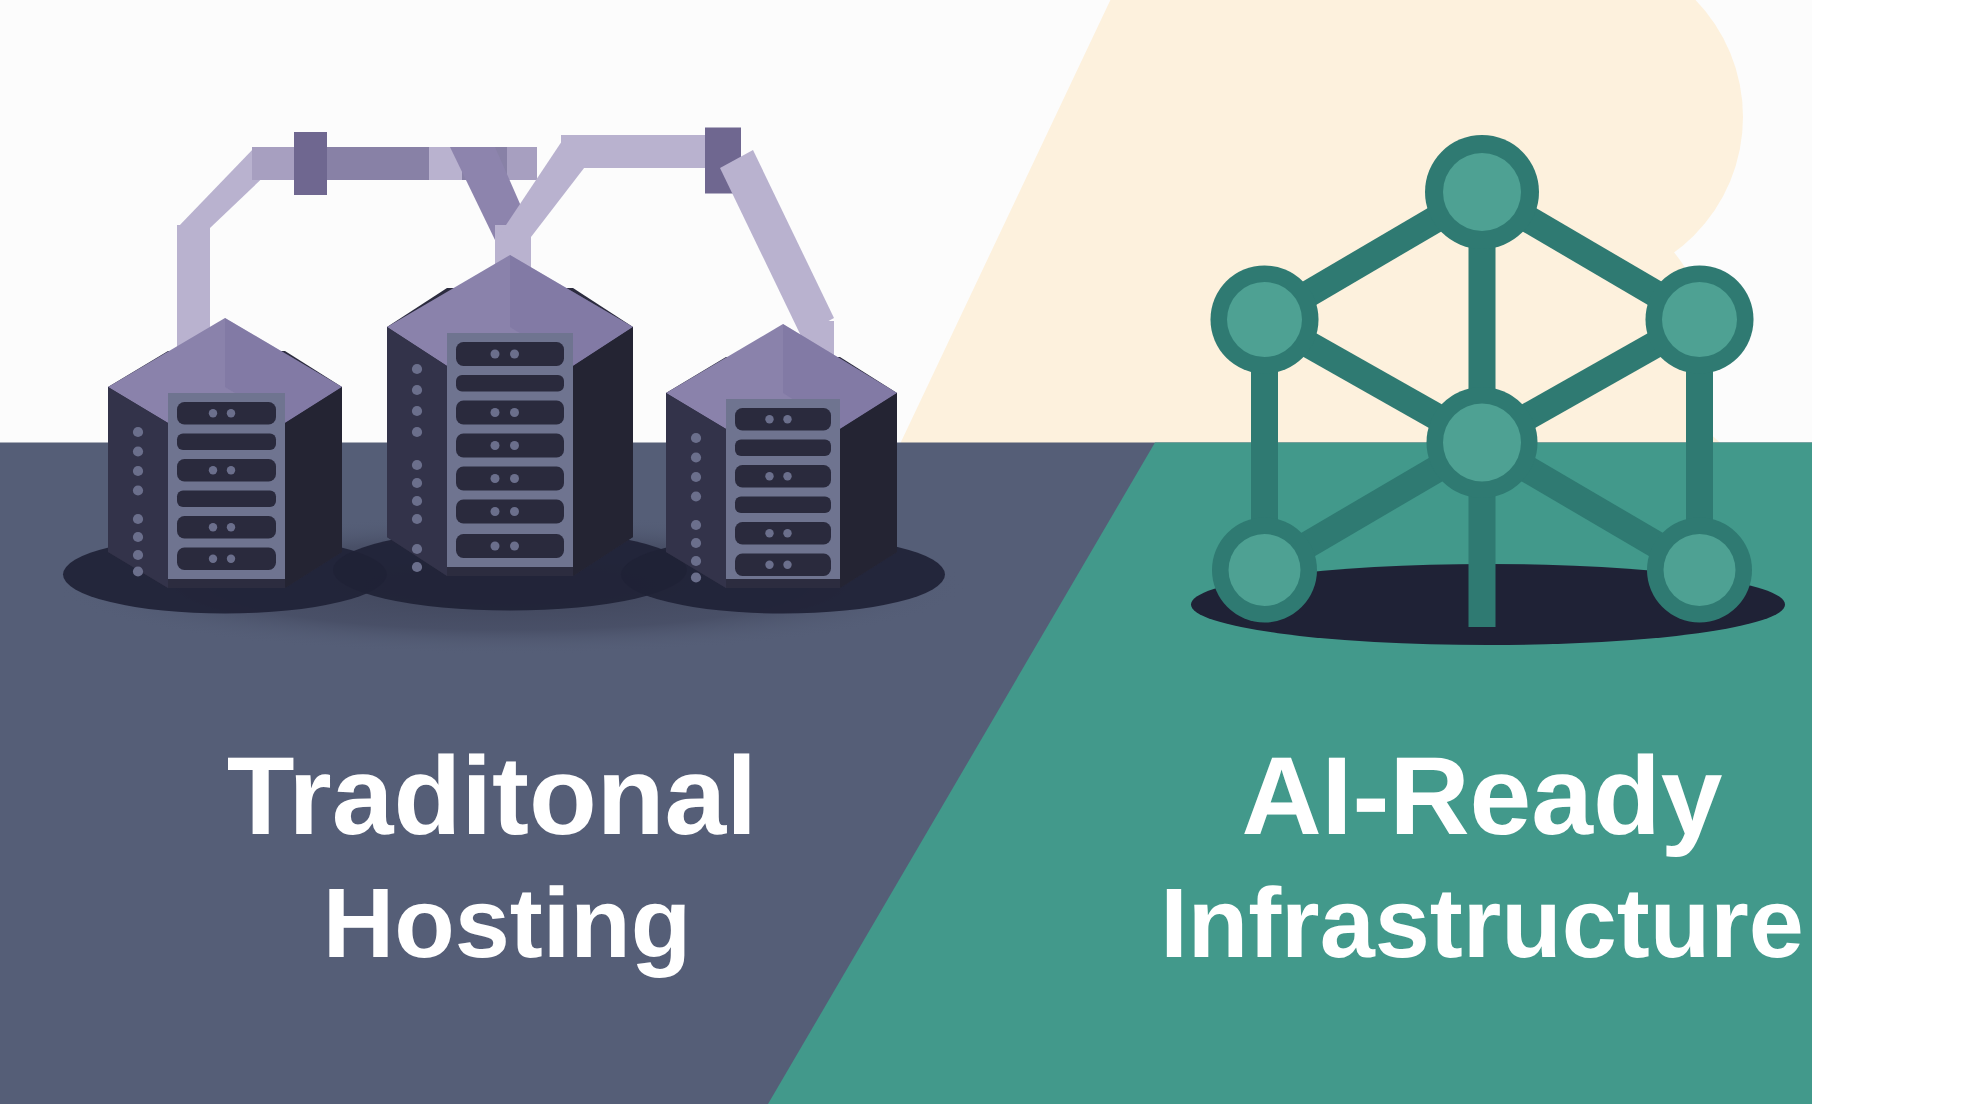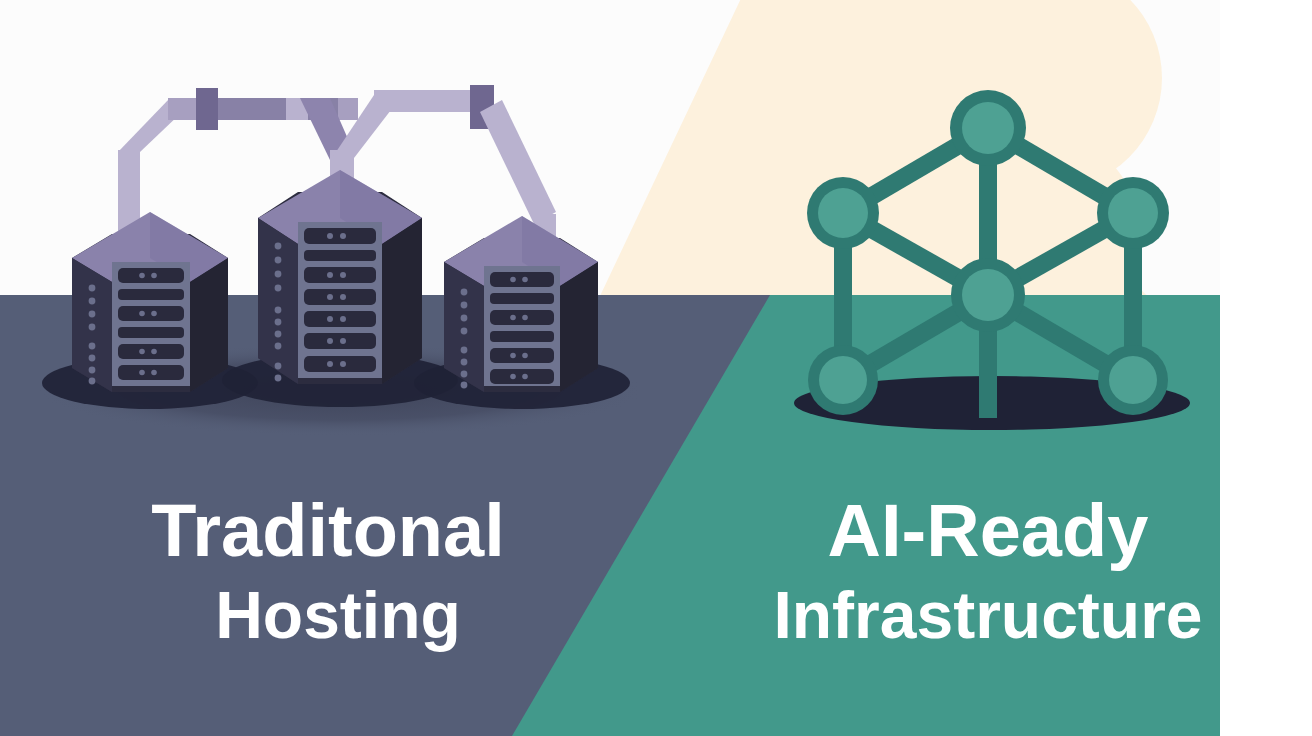--- a/index.html
+++ b/index.html
@@ -10,21 +10,20 @@
   }
   body {
     font-family: "Liberation Sans", sans-serif;
   }
   #stage {
     position: relative;
     width: 1208px;
     height: 736px;
     overflow: hidden;
     background: #fcfcfc;
-    padding-left: 12px;
   }
   #stage svg.layer {
     position: absolute;
     top: 0;
     left: 0;
     width: 1312px;
     height: 736px;
     display: block;
   }
   .cap-text {

